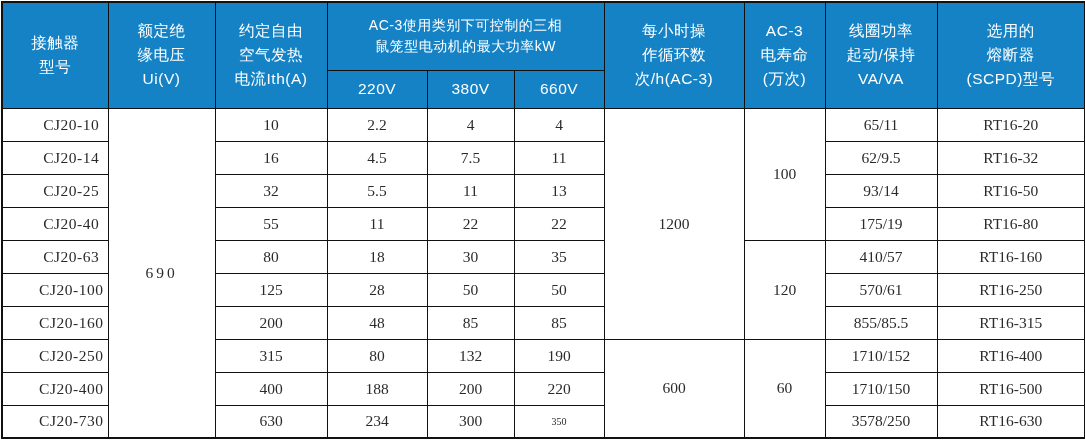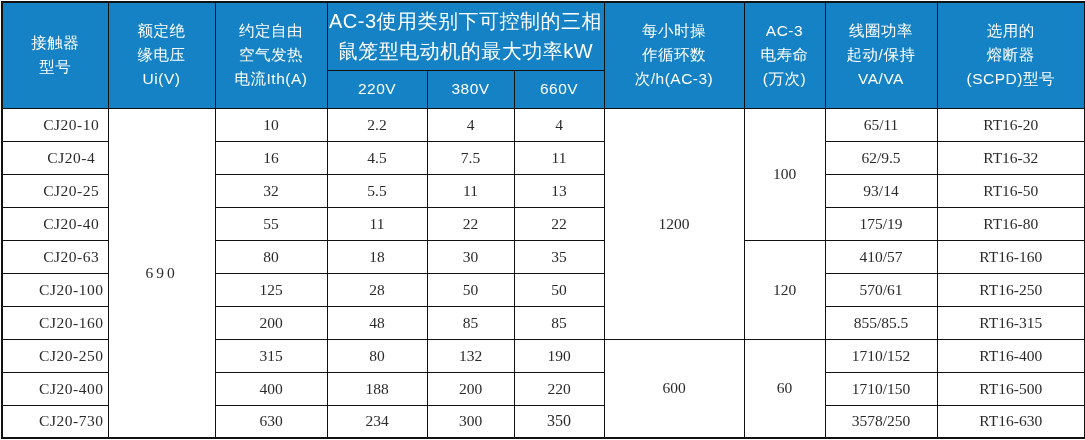--- a/index.html
+++ b/index.html
@@ -31,30 +31,30 @@
     color: #ffffff;
     font-family: "Liberation Sans", "DejaVu Sans", sans-serif;
     font-weight: normal;
     font-size: 15.5px;
     line-height: 1.55;
     white-space: pre-line;
     letter-spacing: 0.5px;
   }
   thead tr.group-row { height: 68px; }
   thead tr.sub-row   { height: 38px; }
-  thead th.group-head { font-size: 20px; line-height: 1.5; }
+  thead th.group-head { font-size: 14px; line-height: 1.5; }
   tbody td {
     background: #ffffff;
     color: #2a2a2a;
     font-size: 15.5px;
     height: 33px;
   }
   tbody td.model-cell { letter-spacing: 0.5px; padding-left: 32px; }
   tbody td.ui-cell { letter-spacing: 3px; }
-  tbody td.small { font-size: 16px; }
+  tbody td.small { font-size: 10px; }
 </style>
 </head>
 <body>
 
 <div class="page">
   <table class="spec">
     <colgroup>
       <col style="width:106px">
         <col style="width:107px">
         <col style="width:112px">
@@ -104,21 +104,21 @@
         <td>10</td>
         <td>2.2</td>
         <td>4</td>
         <td>4</td>
         <td rowspan="7">1200</td>
         <td rowspan="4">100</td>
         <td>65/11</td>
         <td>RT16-20</td>
       </tr>
       <tr>
-        <td class="model-cell">CJ20-4</td>
+        <td class="model-cell">CJ20-14</td>
         <td>16</td>
         <td>4.5</td>
         <td>7.5</td>
         <td>11</td>
         <td>62/9.5</td>
         <td>RT16-32</td>
       </tr>
       <tr>
         <td class="model-cell">CJ20-25</td>
         <td>32</td>

